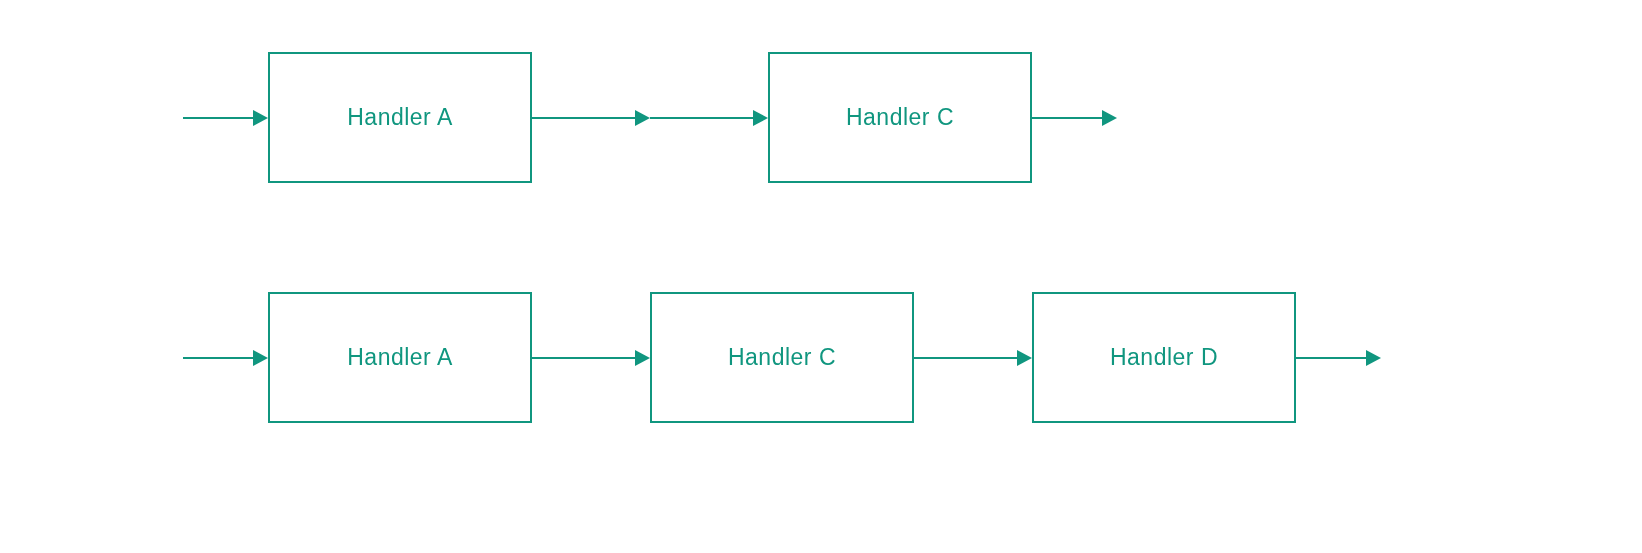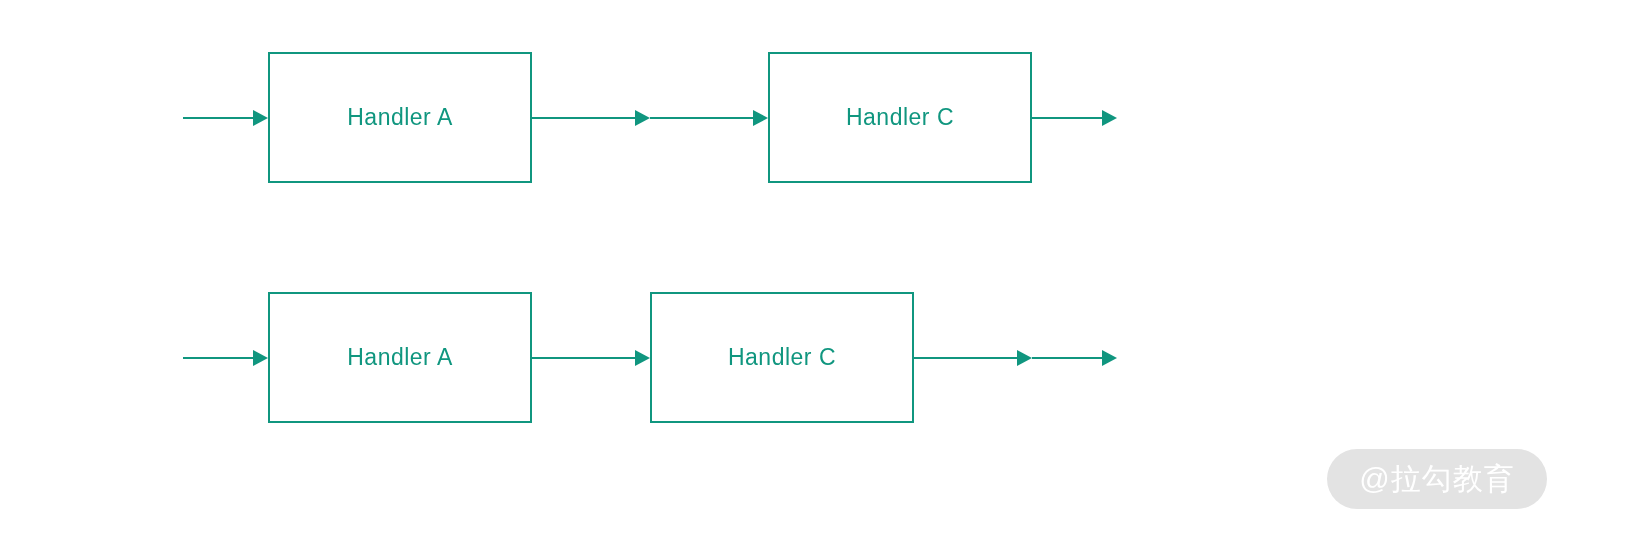--- a/index.html
+++ b/index.html
@@ -113,21 +113,21 @@
     <div class="handler-box">Handler A</div>
     <div class="arrow mid">
       <span class="shaft"></span>
       <span class="head"></span>
     </div>
     <div class="handler-box">Handler C</div>
     <div class="arrow mid">
       <span class="shaft"></span>
       <span class="head"></span>
     </div>
+    <div class="handler-box">Handler D</div>
     <div class="arrow short">
       <span class="shaft"></span>
       <span class="head"></span>
     </div>
   </div>
 
-  <div class="watermark">@拉勾教育</div>
 
 </div>
 
 </body></html>

